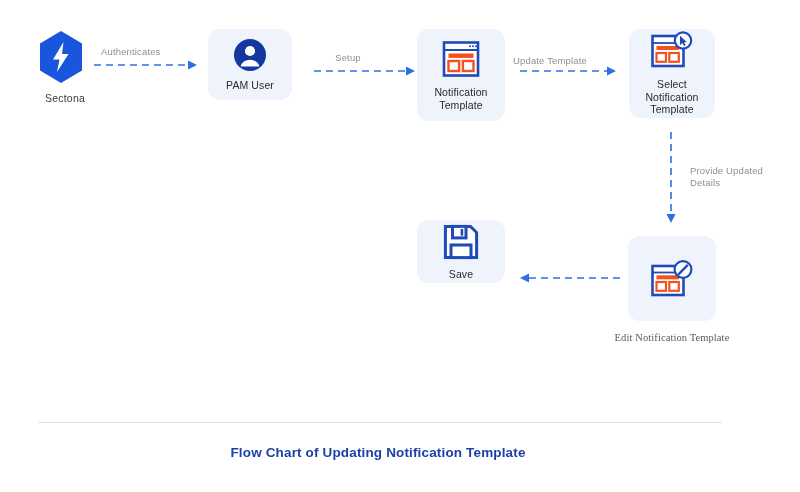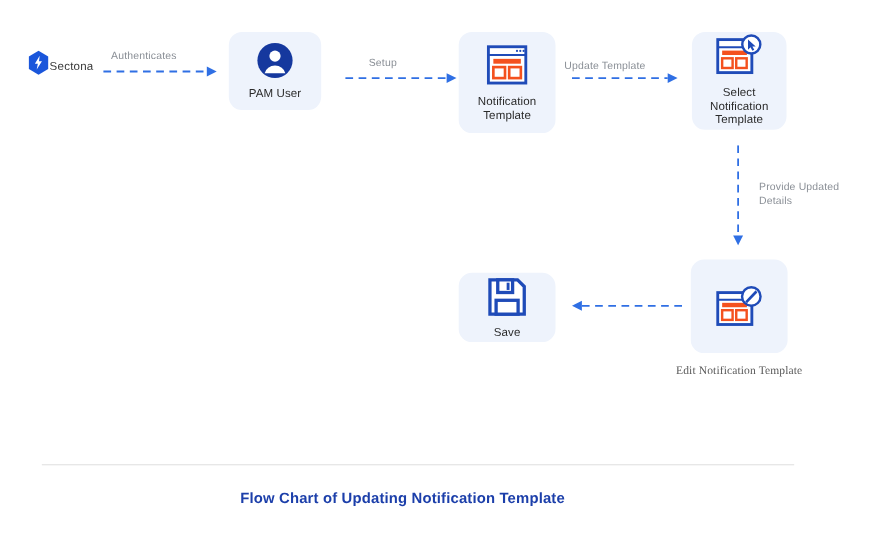--- a/index.html
+++ b/index.html
@@ -44,22 +44,22 @@
     color: #5a5a5a;
     text-align: center;
     line-height: 13px;
     letter-spacing: .1px;
   }
 
   
   .logo-wrap {
     position: absolute;
     display: flex;
-    flex-direction: row;
-    align-items: center;
+    flex-direction: column;
+    align-items: flex-end;
   }
   .logo-caption {
     font-size: 10.5px;
     color: #3a3a3a;
     margin-top: 8px;
     letter-spacing: .2px;
   }
 
   
   .conn {
@@ -78,21 +78,21 @@
   .divider {
     position: absolute;
     left: 38px;
     top: 422px;
     width: 684px;
     height: 1px;
     background: #e2e2e2;
   }
   .chart-title {
     position: absolute;
-    left: 4px;
+    left: 16px;
     top: 445px;
     width: 724px;
     text-align: center;
     font-size: 13.5px;
     font-weight: bold;
     color: #1c3faa;
     letter-spacing: .15px;
   }
 </style>
 </head>
@@ -187,21 +187,21 @@
       <path d="M28.6 14.9 L36.9 6.2 L37.4 6.8 L29.1 15.4 Z" fill="#1f4bb8" stroke="#1f4bb8" stroke-width="1.7"></path>
     </svg>
   </div>
   <div class="outside-label" style="left:602px; top:331px; width:140px;font-family:Liberation Serif, serif;">Edit Notification Template</div>
 
   <svg class="conn" style="left:516px; top:271px;" width="110" height="14">
     <line x1="13" y1="7" x2="107" y2="7" stroke="#2f6fe4" stroke-width="1.6" stroke-dasharray="7,5"></line>
     <path d="M13 2.5 L13 11.5 L4 7 Z" fill="#2f6fe4"></path>
   </svg>
 
-  <div class="node" style="left:417px; top:248px; width:88px; height:63px;">
+  <div class="node" style="left:417px; top:220px; width:88px; height:63px;">
     <svg width="38" height="38" viewBox="0 0 38 38">
       <path d="M3.4 3.4 L28.5 3.4 L34.6 9.5 L34.6 34.6 L3.4 34.6 Z" fill="#ffffff" stroke="#1f4bb8" stroke-width="3"></path>
       <rect x="10.5" y="3.4" width="13.5" height="11.5" fill="#ffffff" stroke="#1f4bb8" stroke-width="3"></rect>
       <rect x="18.6" y="6" width="2.6" height="6.6" fill="#1f4bb8"></rect>
       <rect x="9" y="22" width="20" height="12.6" fill="#ffffff" stroke="#1f4bb8" stroke-width="3"></rect>
     </svg>
     <div class="node-label">Save</div>
   </div>
 
   <div class="divider"></div>

